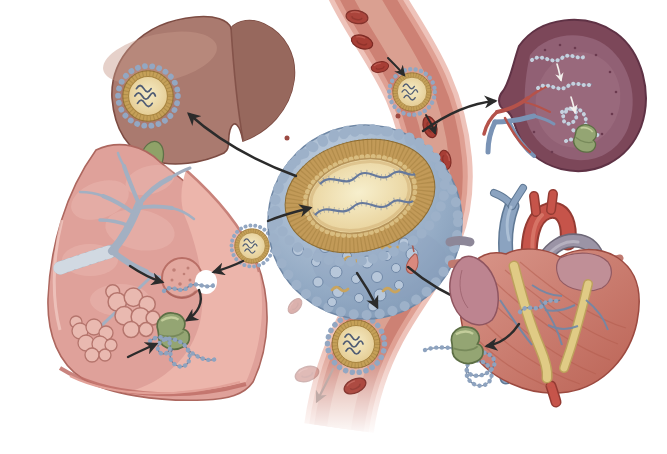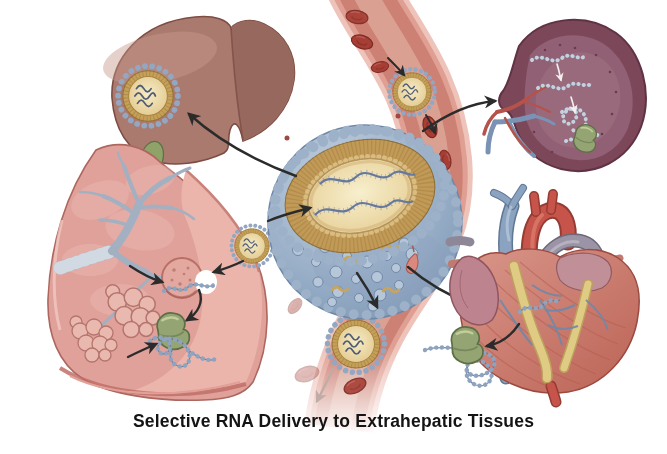--- a/index.html
+++ b/index.html
@@ -376,14 +376,13 @@
   <path class="arrow" d="M 519,324 C 511,336 500,344 487,346"></path>
   <g>
     <path class="cord" d="M 425,350 C 436,346 446,348 455,348"></path>
     <path class="bead" d="M 425,350 C 436,346 446,348 455,348"></path>
     <path class="cord" d="M 473,352 C 491,350 500,361 491,370 C 480,380 464,376 467,366 C 470,357 487,359 491,371 C 494,381 485,388 476,385 C 468,382 464,374 468,366"></path>
     <path class="bead" d="M 473,352 C 491,350 500,361 491,370 C 480,380 464,376 467,366 C 470,357 487,359 491,371 C 494,381 485,388 476,385 C 468,382 464,374 468,366"></path>
     <use href="#gcell" transform="translate(466,345) rotate(-5) scale(1.15)"></use>
   </g>
 </svg>
 
-<div class="caption">Selective RNA Delivery to Extrahepatic Tissues</div>
 </div>
 
 </body></html>

